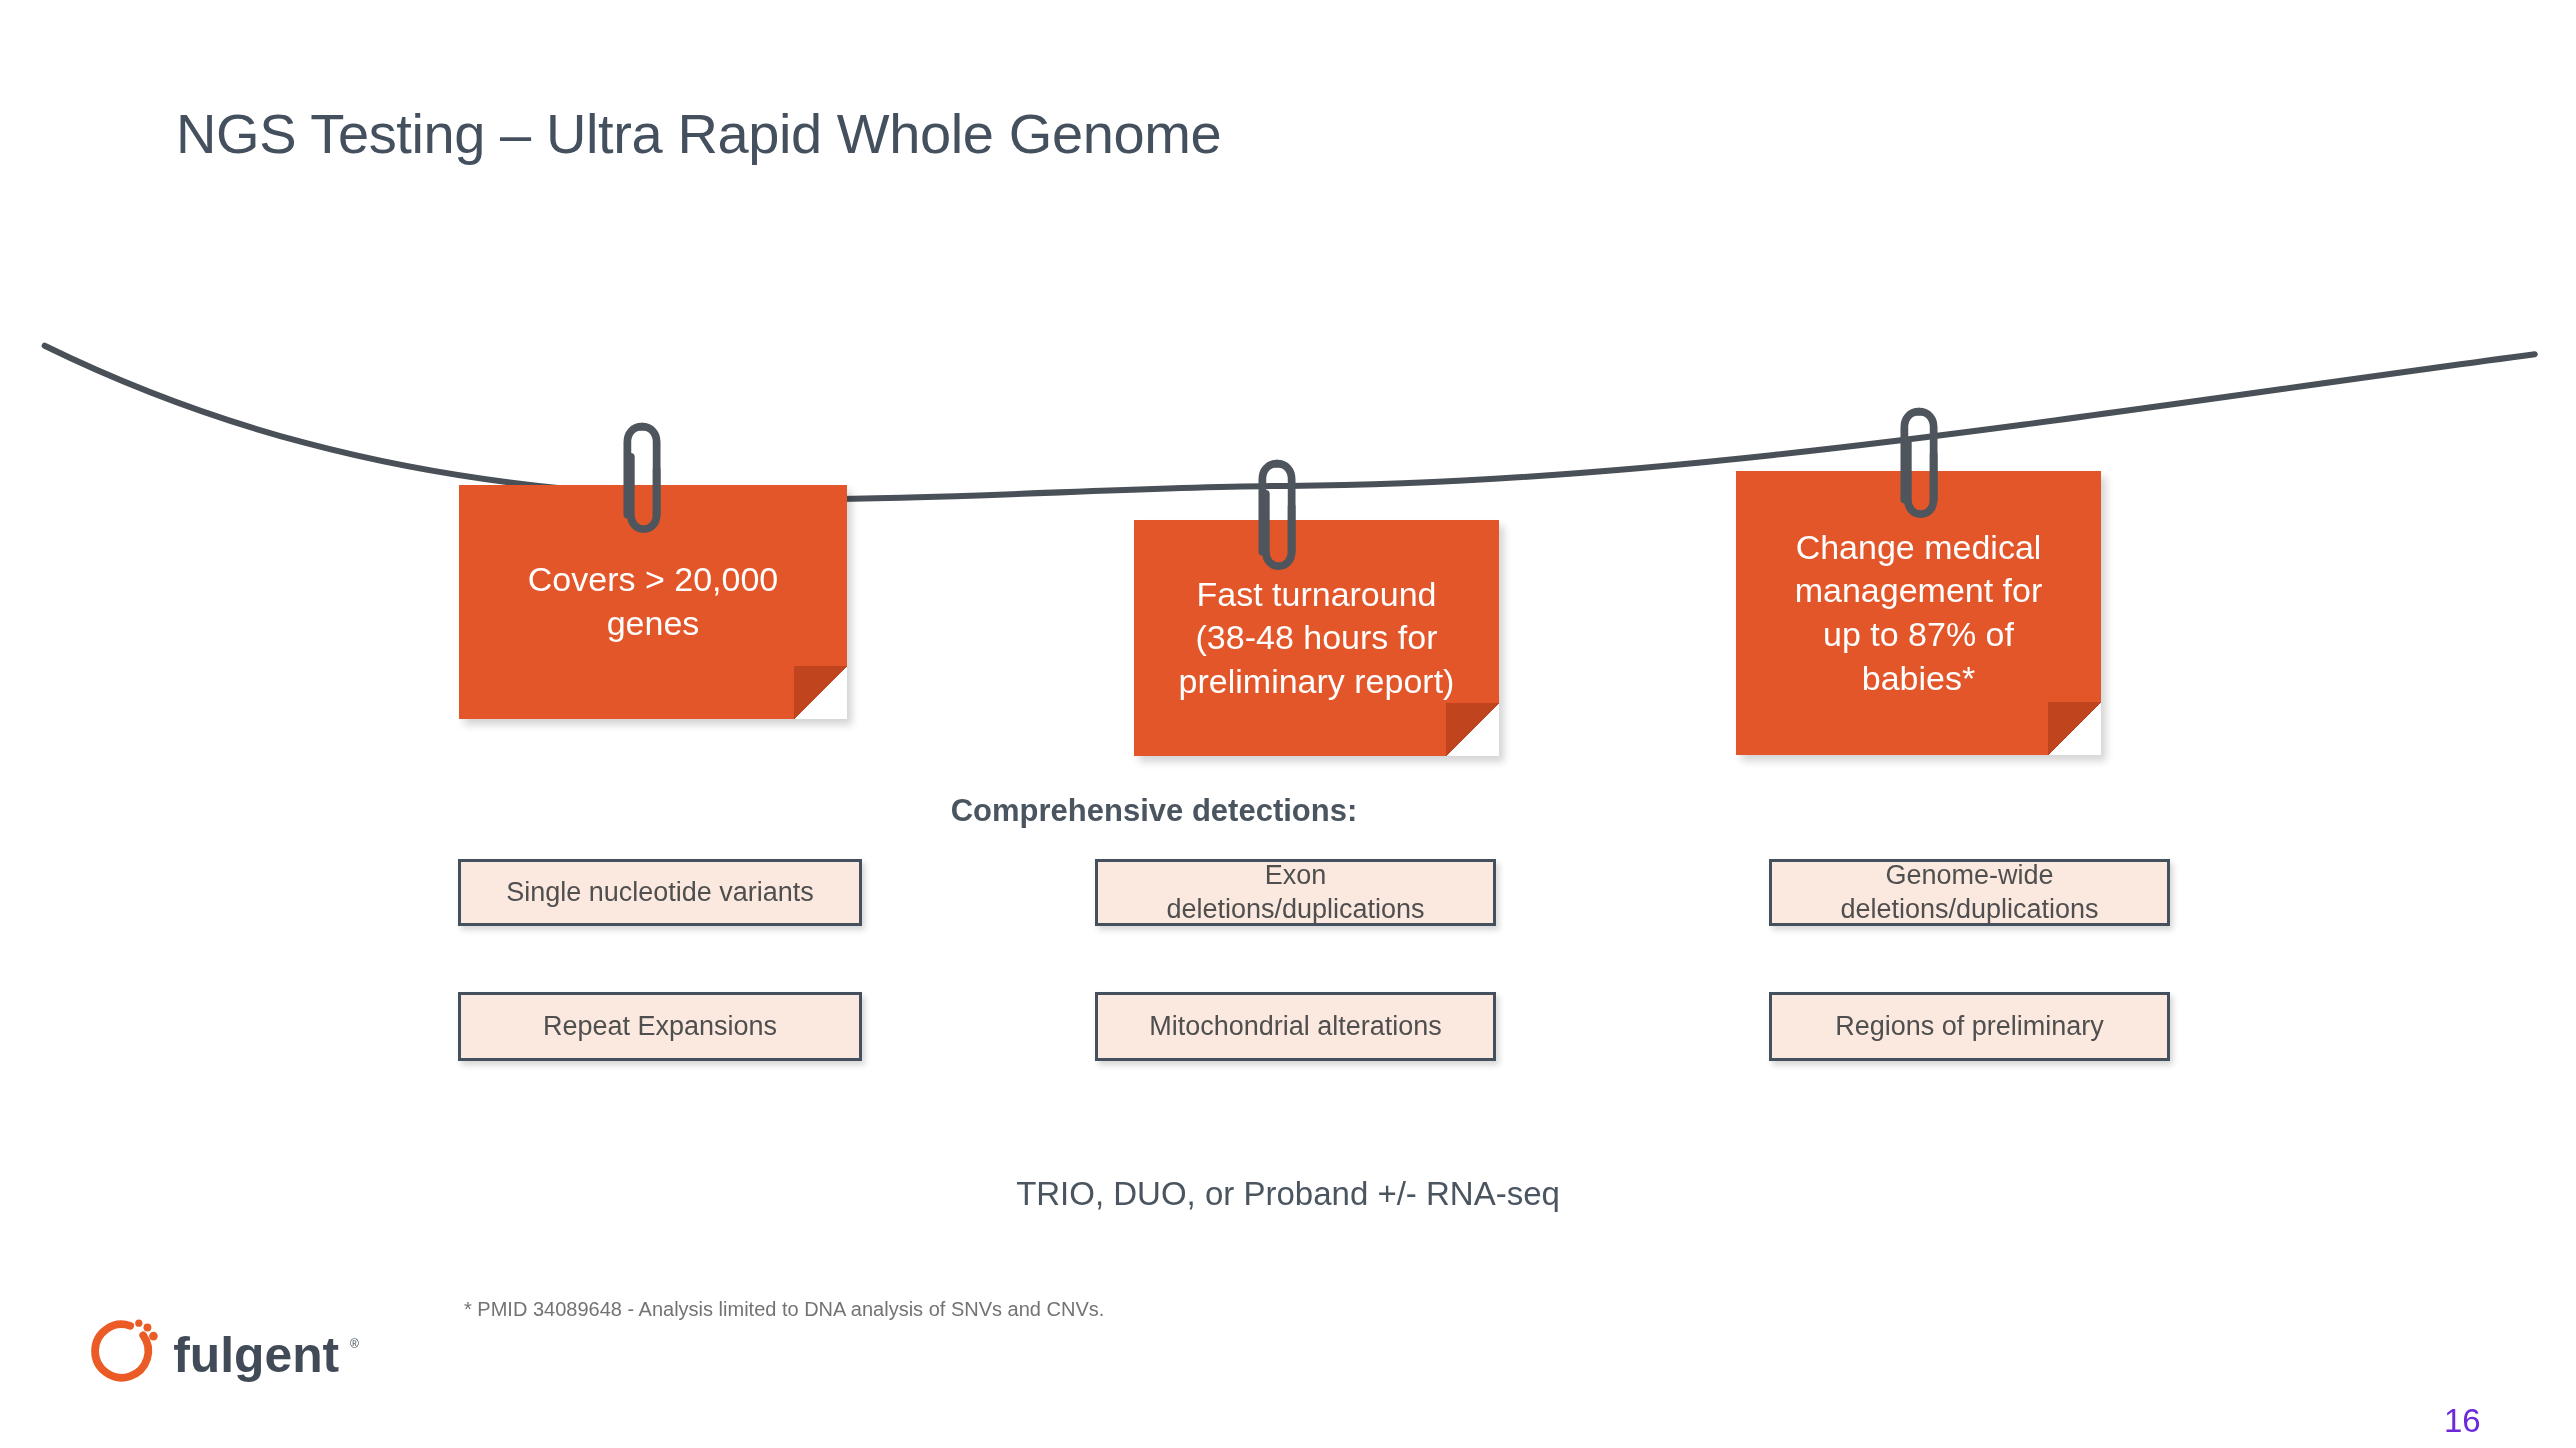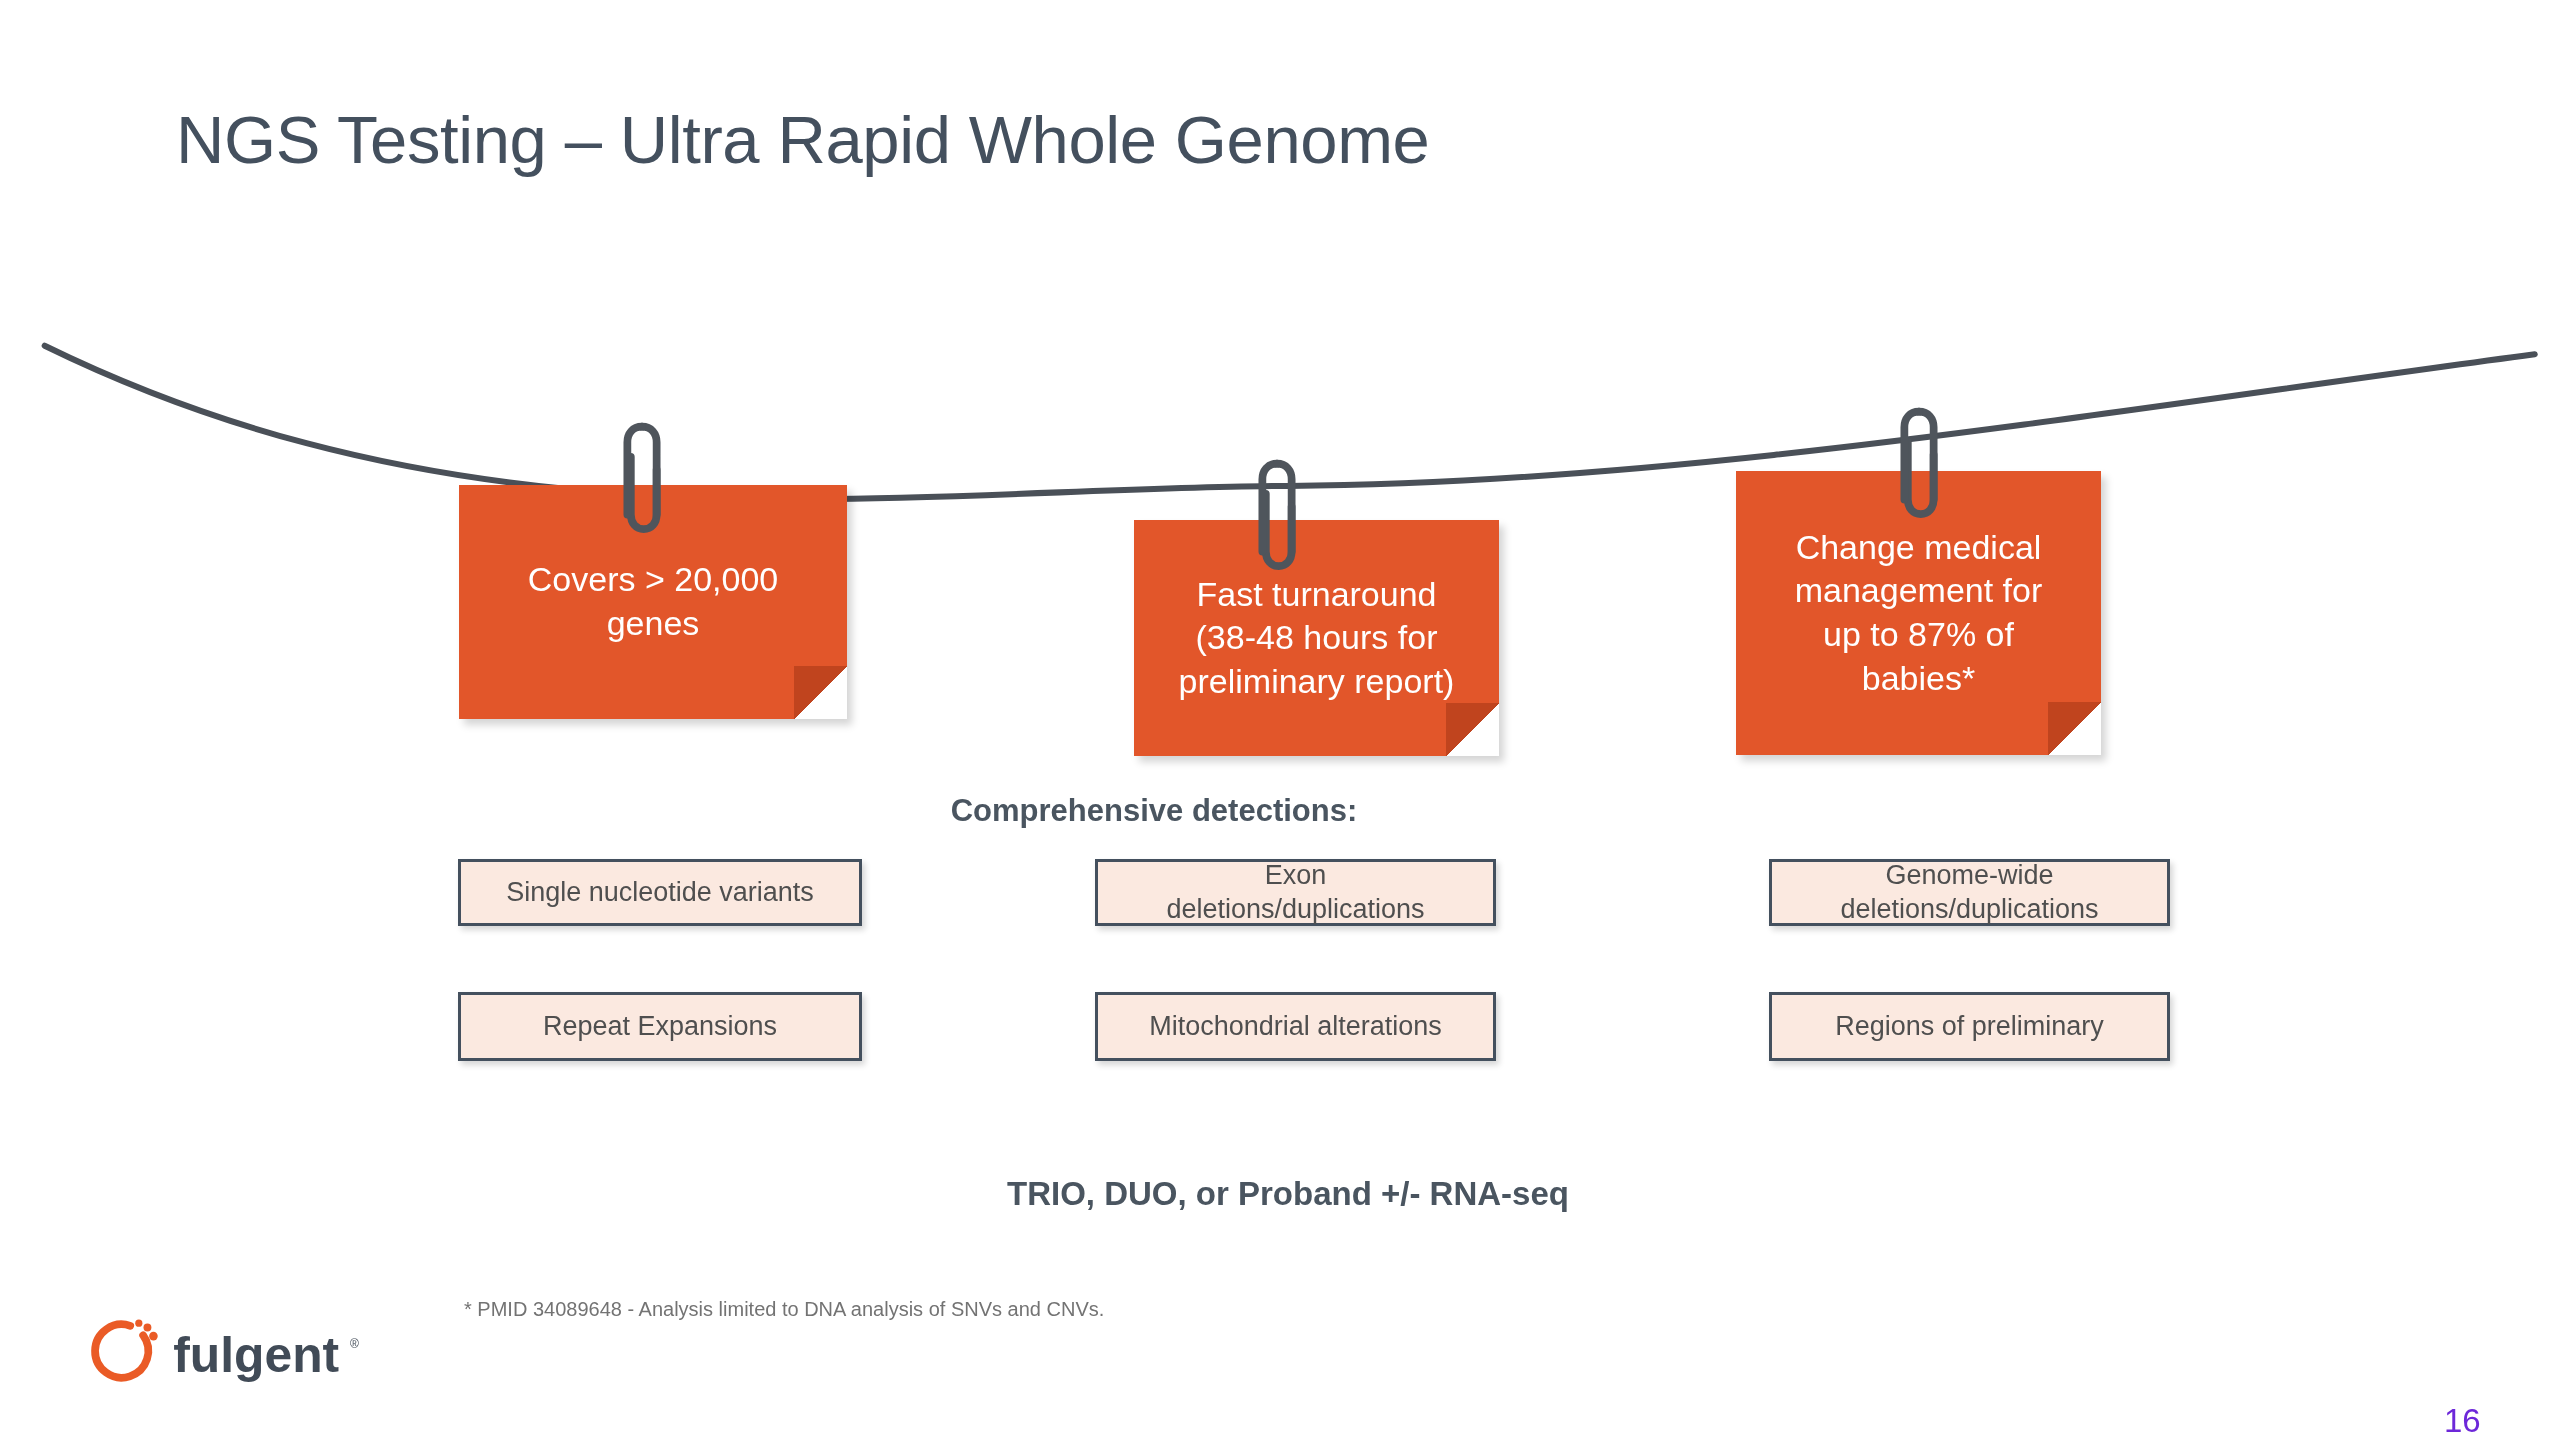--- a/index.html
+++ b/index.html
@@ -17,21 +17,21 @@
     height: 1449px;
     background: #ffffff;
     overflow: hidden;
   }
 
   
   #page-title {
     position: absolute;
     left: 176px;
     top: 101px;
-    font-size: 67px;
+    font-size: 56px;
     font-weight: 400;
     color: #44505e;
     letter-spacing: -0.4px;
     white-space: nowrap;
   }
 
   
   #subtitle {
     position: absolute;
     left: 0;
@@ -140,21 +140,21 @@
   #det-6 { left: 1769px; top: 992px; width: 401px; height: 69px; }
 
   
   #trio-line {
     position: absolute;
     left: 0;
     top: 1175px;
     width: 2576px;
     text-align: center;
     font-size: 33px;
-    font-weight: bold;
+    font-weight: normal;
     color: #4a5560;
   }
 
   
   #footnote {
     position: absolute;
     left: 464px;
     top: 1298px;
     font-size: 20px;
     color: #737373;

